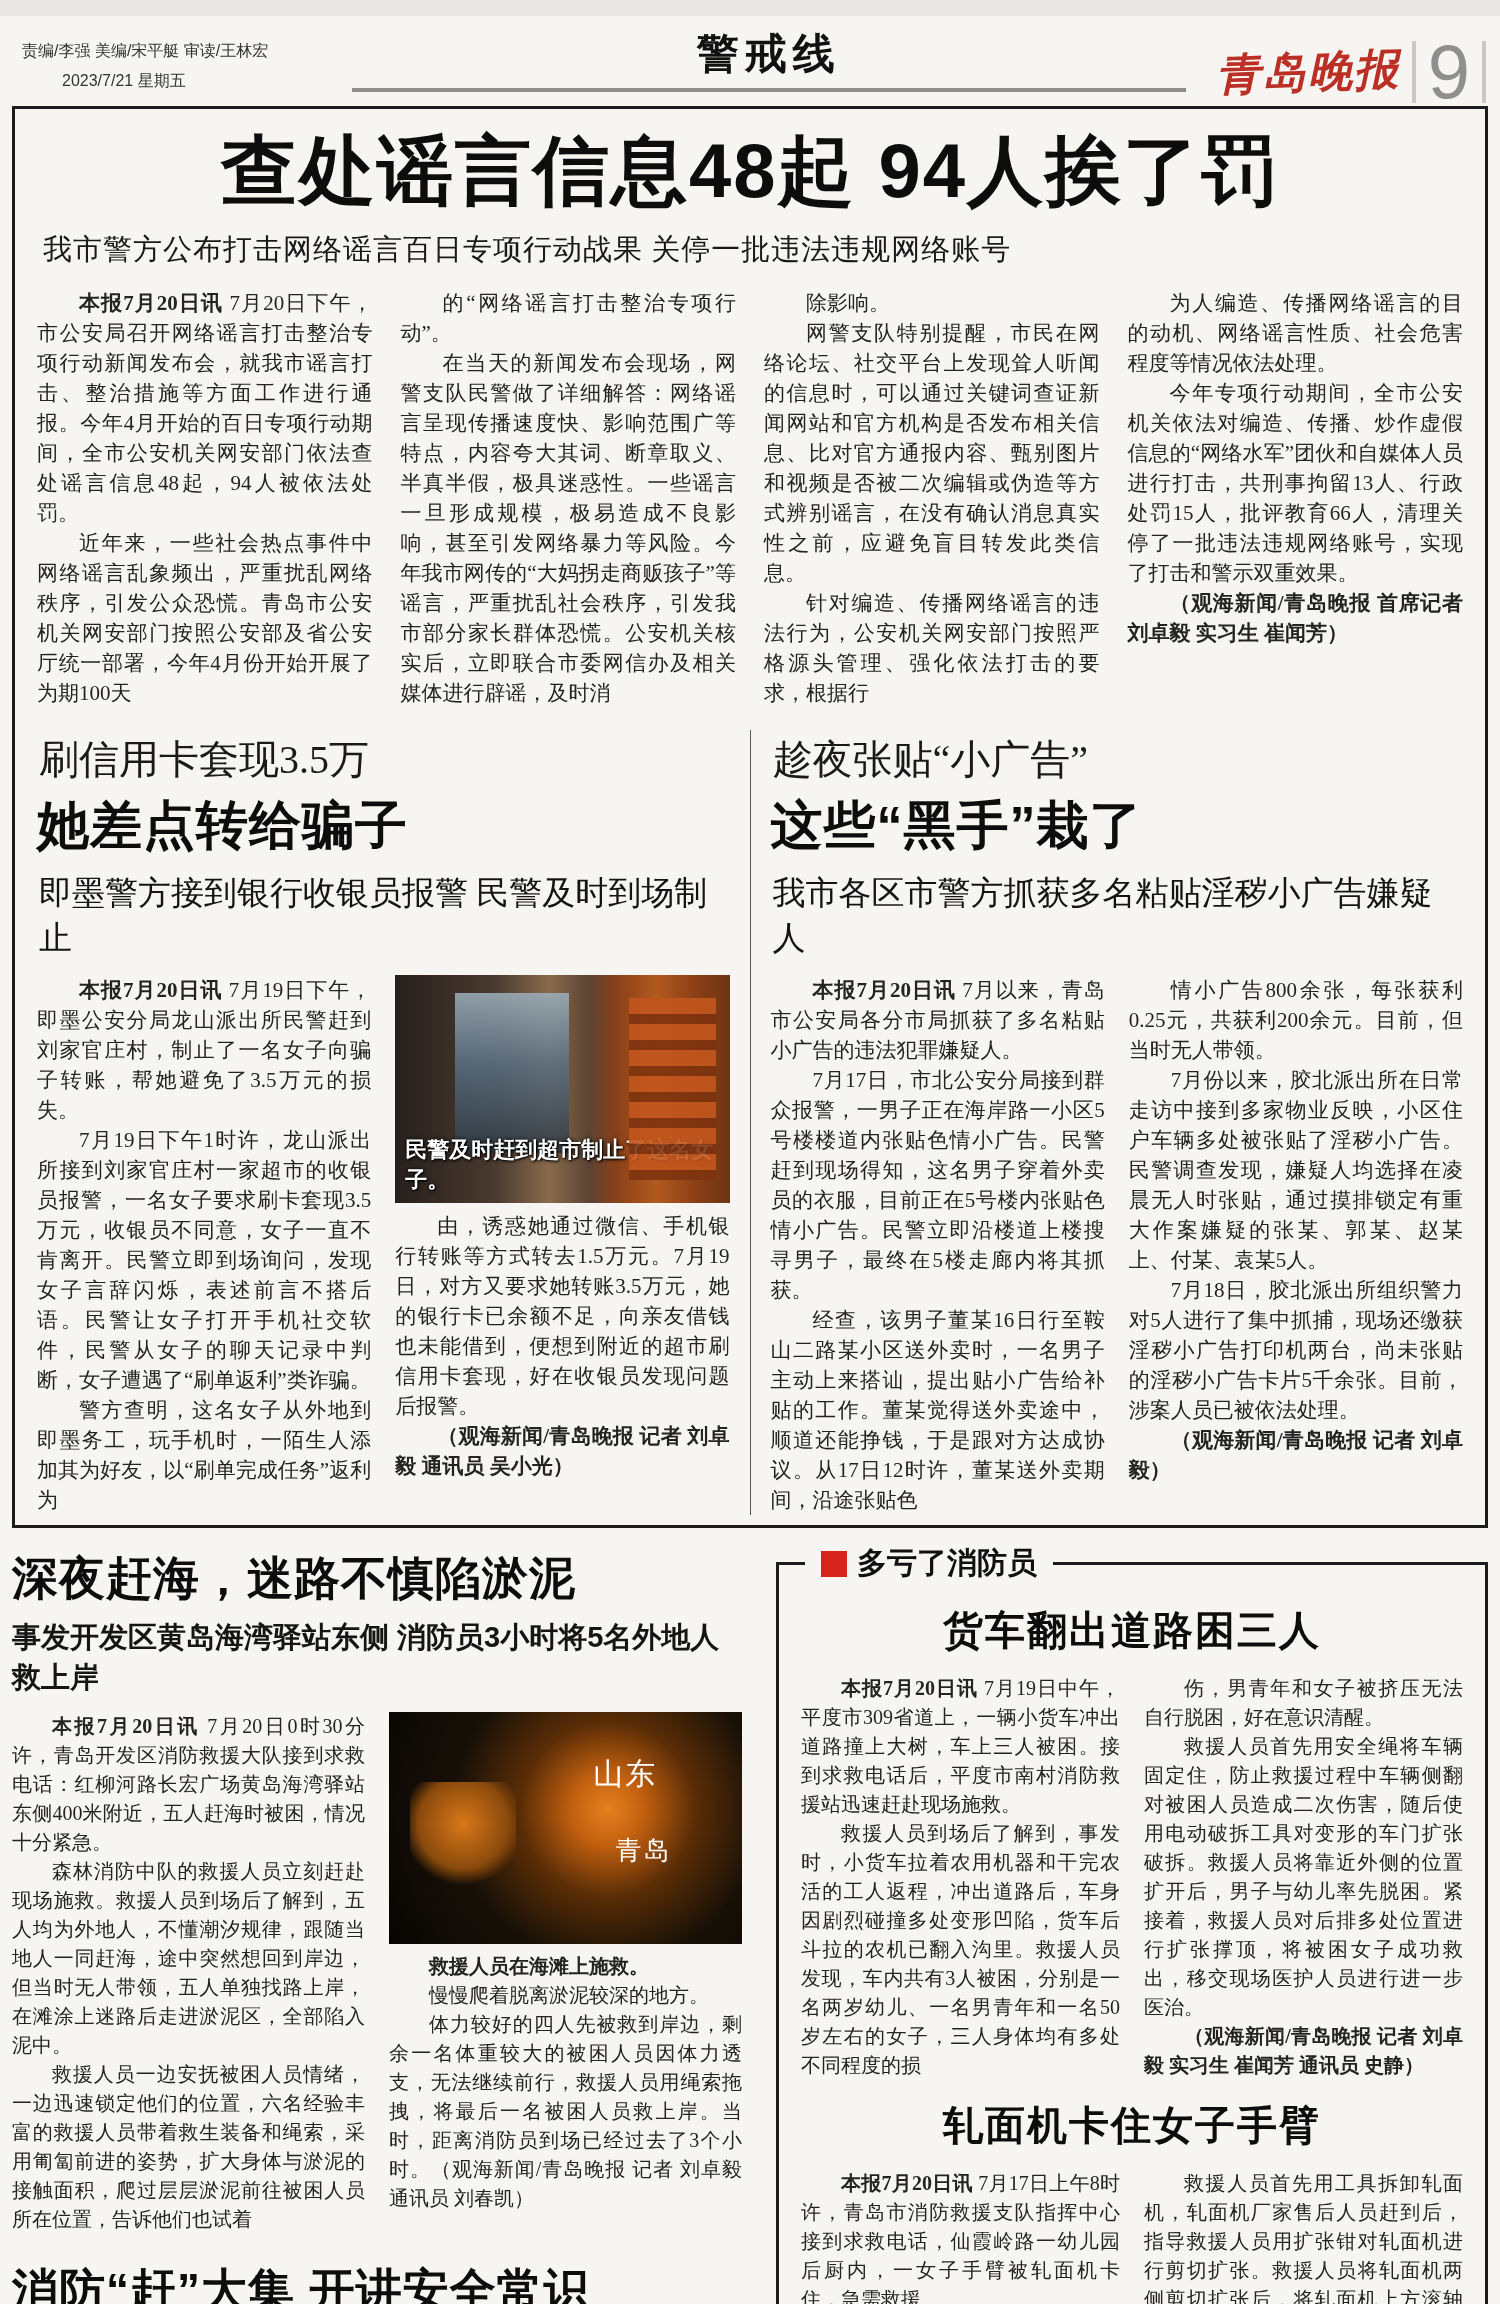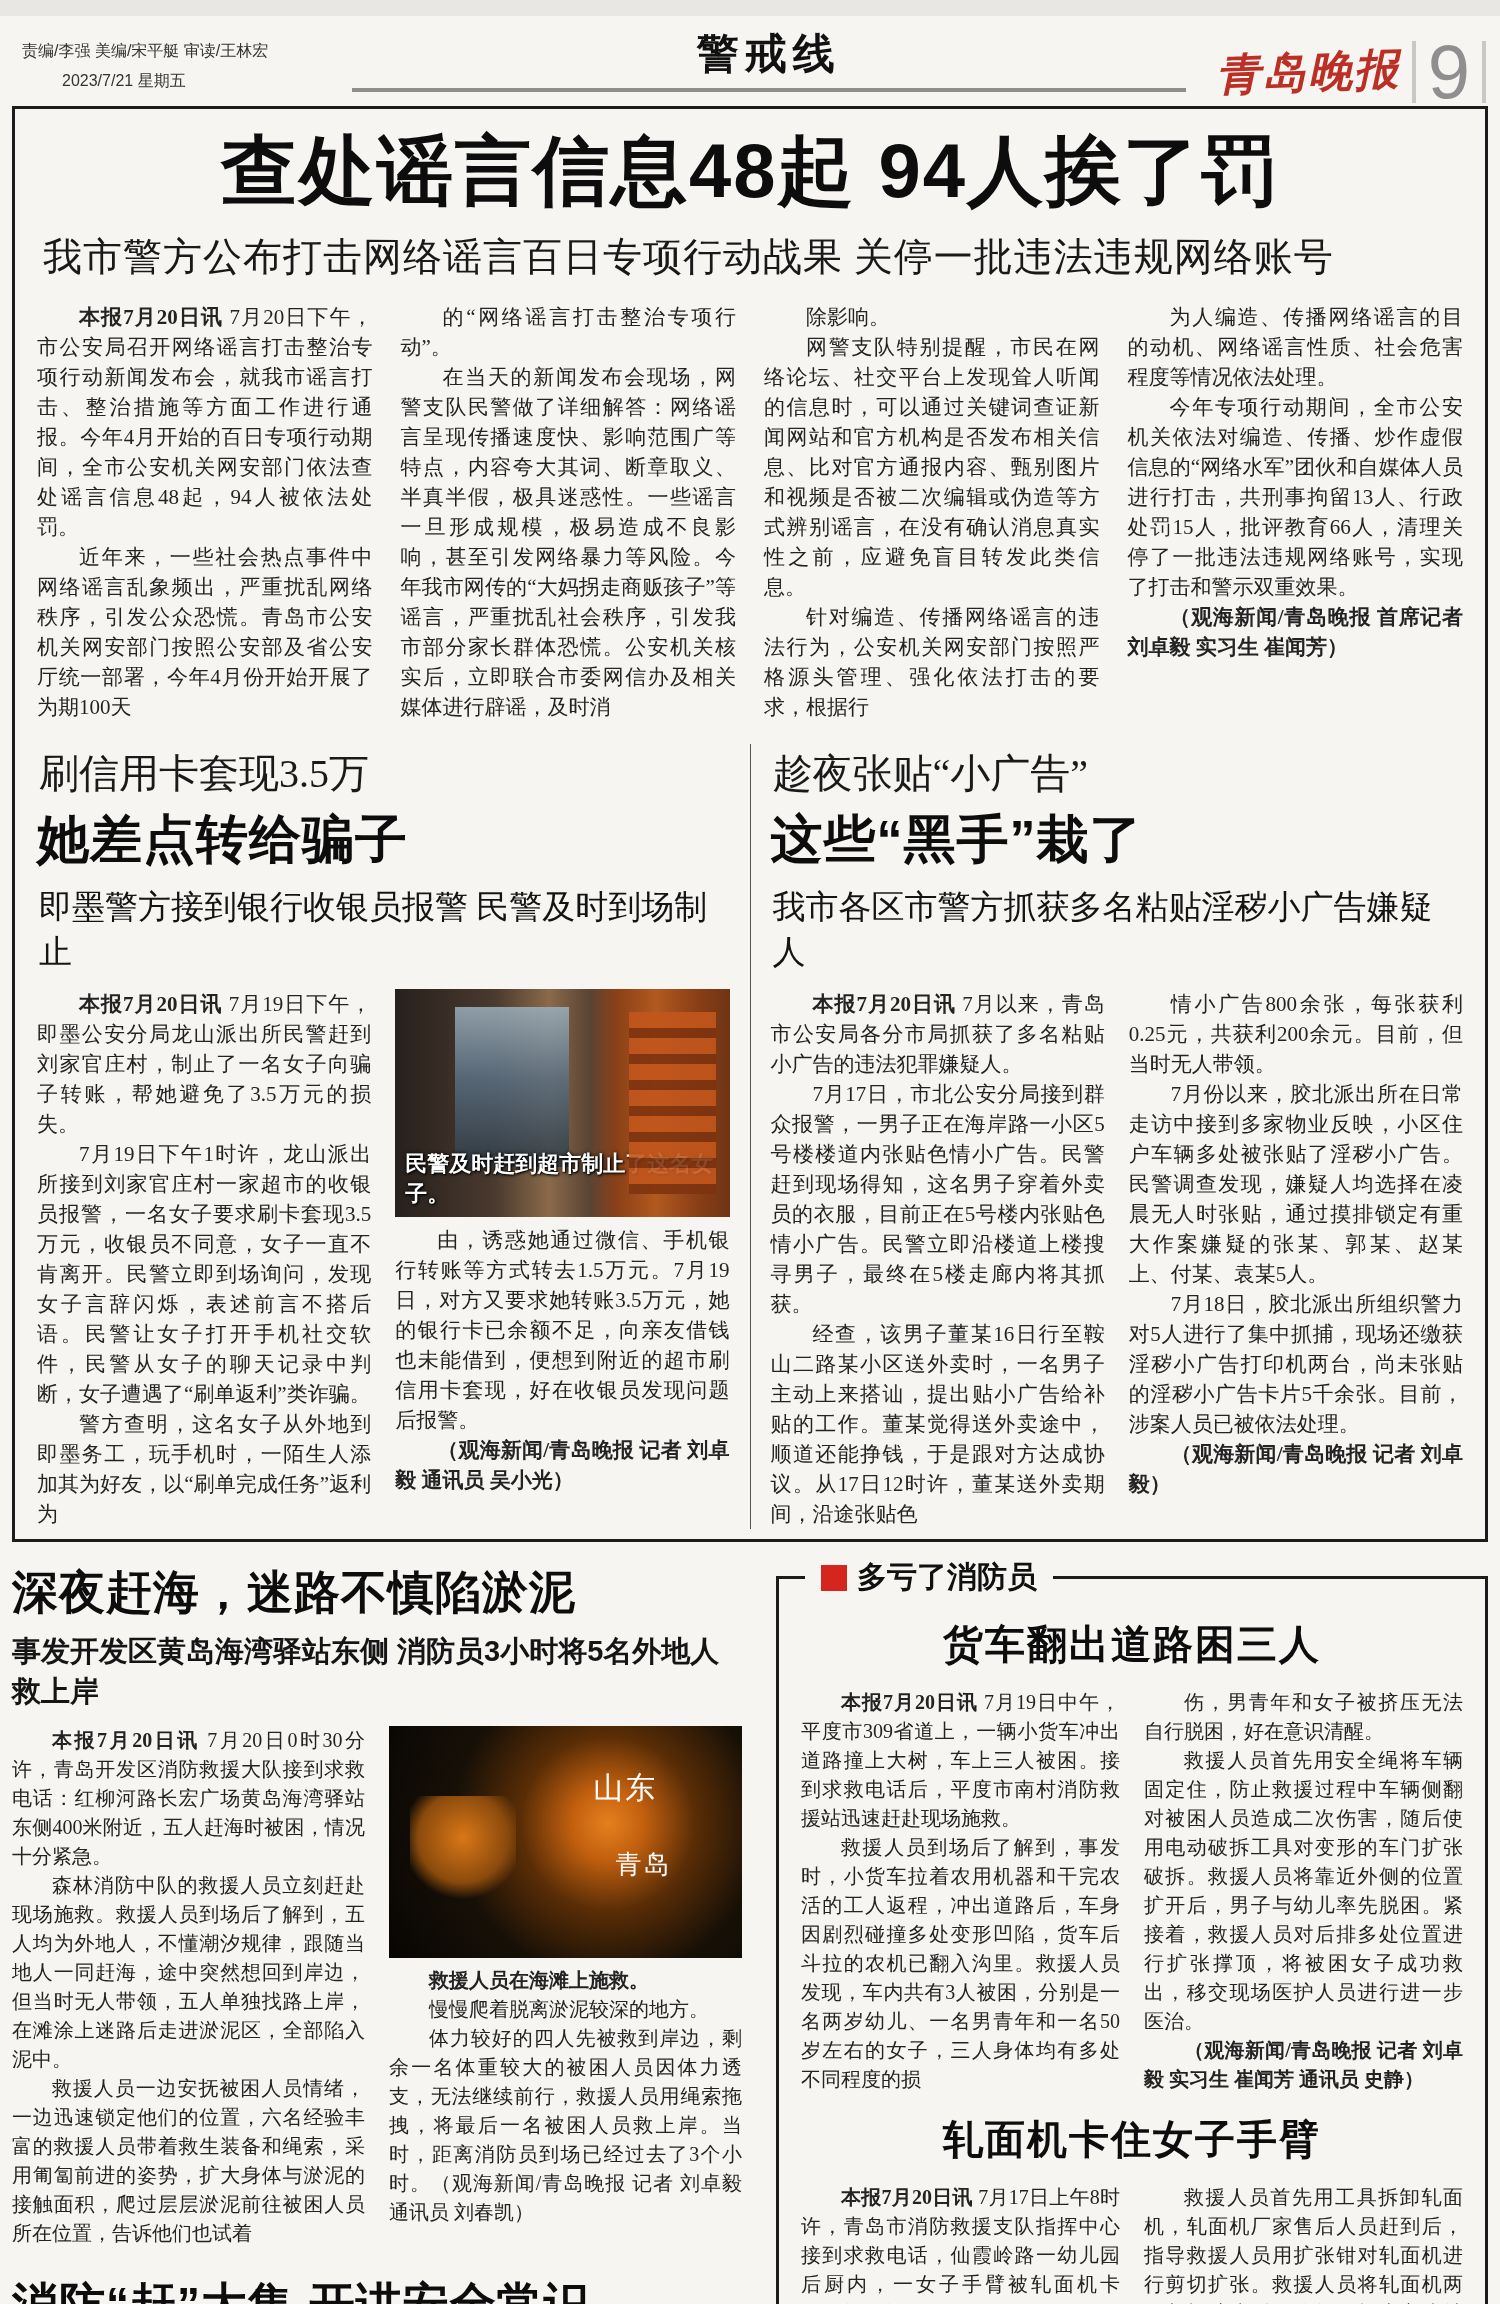--- a/index.html
+++ b/index.html
@@ -25,21 +25,21 @@
   .col p{margin:0;font-size:21px;line-height:30px;text-align:justify;text-indent:2em;color:#232323;}
   .col p.byline{font-weight:bold;}
   .col p b{font-weight:bold;}
   .cap-overlay{position:absolute;left:10px;right:10px;bottom:8px;color:#fff;font-weight:bold;font-size:22px;
     text-shadow:0 0 4px #000,1px 1px 2px #000;text-align:left;}
   .photo{position:relative;width:100%;border:0;margin:0 0 8px 0;}
   
   .mainbox{border:3px solid #1c1c1c;margin:4px 12px 0 12px;padding:16px 22px 10px 22px;background:#f6f5f2;}
   .mh{margin:0;font-size:76px;line-height:1.2;font-weight:bold;text-align:center;letter-spacing:2px;
       font-family:"Liberation Sans","DejaVu Sans",sans-serif;color:#0d0d0d;}
-  .msub{margin:14px 0 18px 6px;font-size:39px;color:#191919;letter-spacing:1px;}
+  .msub{margin:14px 0 18px 6px;font-size:29px;color:#191919;letter-spacing:1px;}
   .cols4{gap:28px;}
   
   .midrow{display:flex;margin-top:22px;}
   .half{width:50%;box-sizing:border-box;}
   .half.left{padding-right:20px;}
   .half.right{padding-left:20px;}
   .vdiv{width:1px;background:#555;}
   .kicker{font-size:40px;color:#1a1a1a;margin:2px 0 4px 2px;}
   .h2{margin:0 0 10px 0;font-size:52px;font-weight:bold;font-family:"Liberation Sans","DejaVu Sans",sans-serif;color:#0d0d0d;letter-spacing:1px;}
   .sub2{margin:0 0 14px 2px;font-size:33px;color:#141414;}

